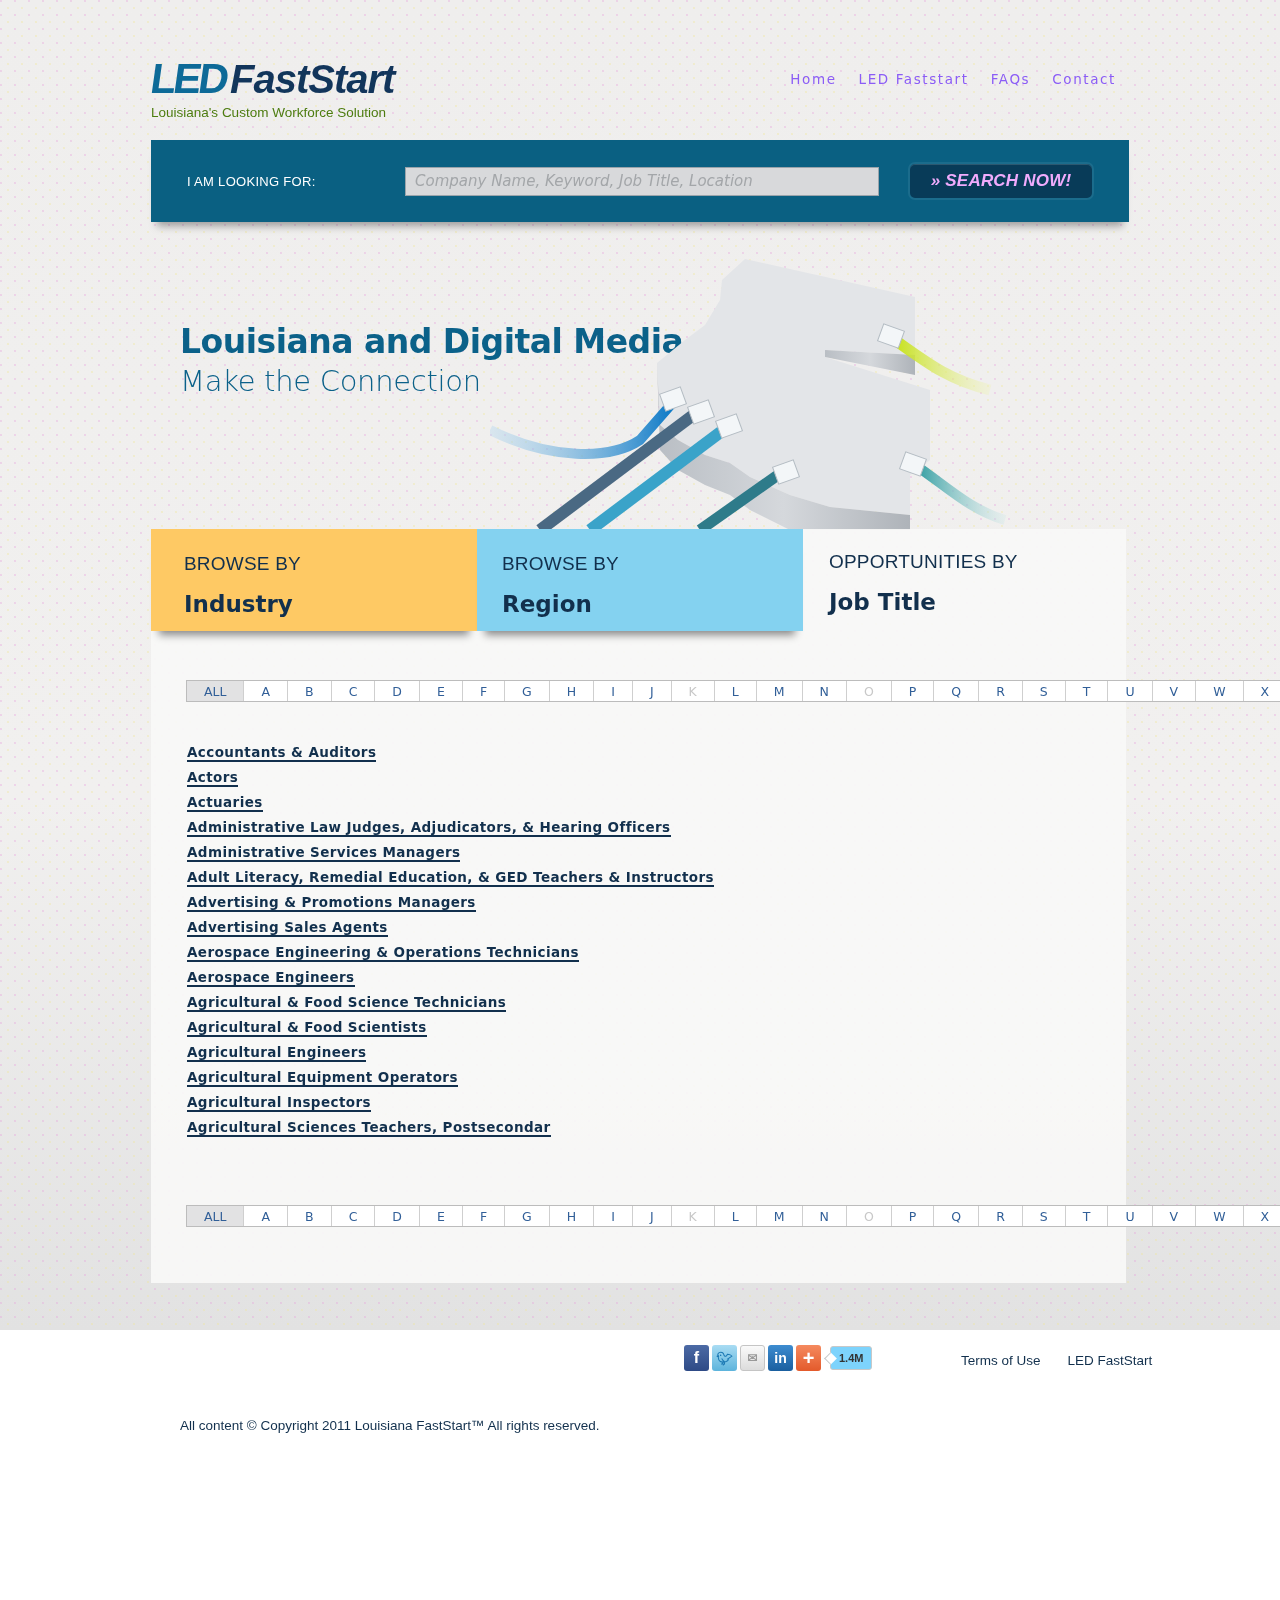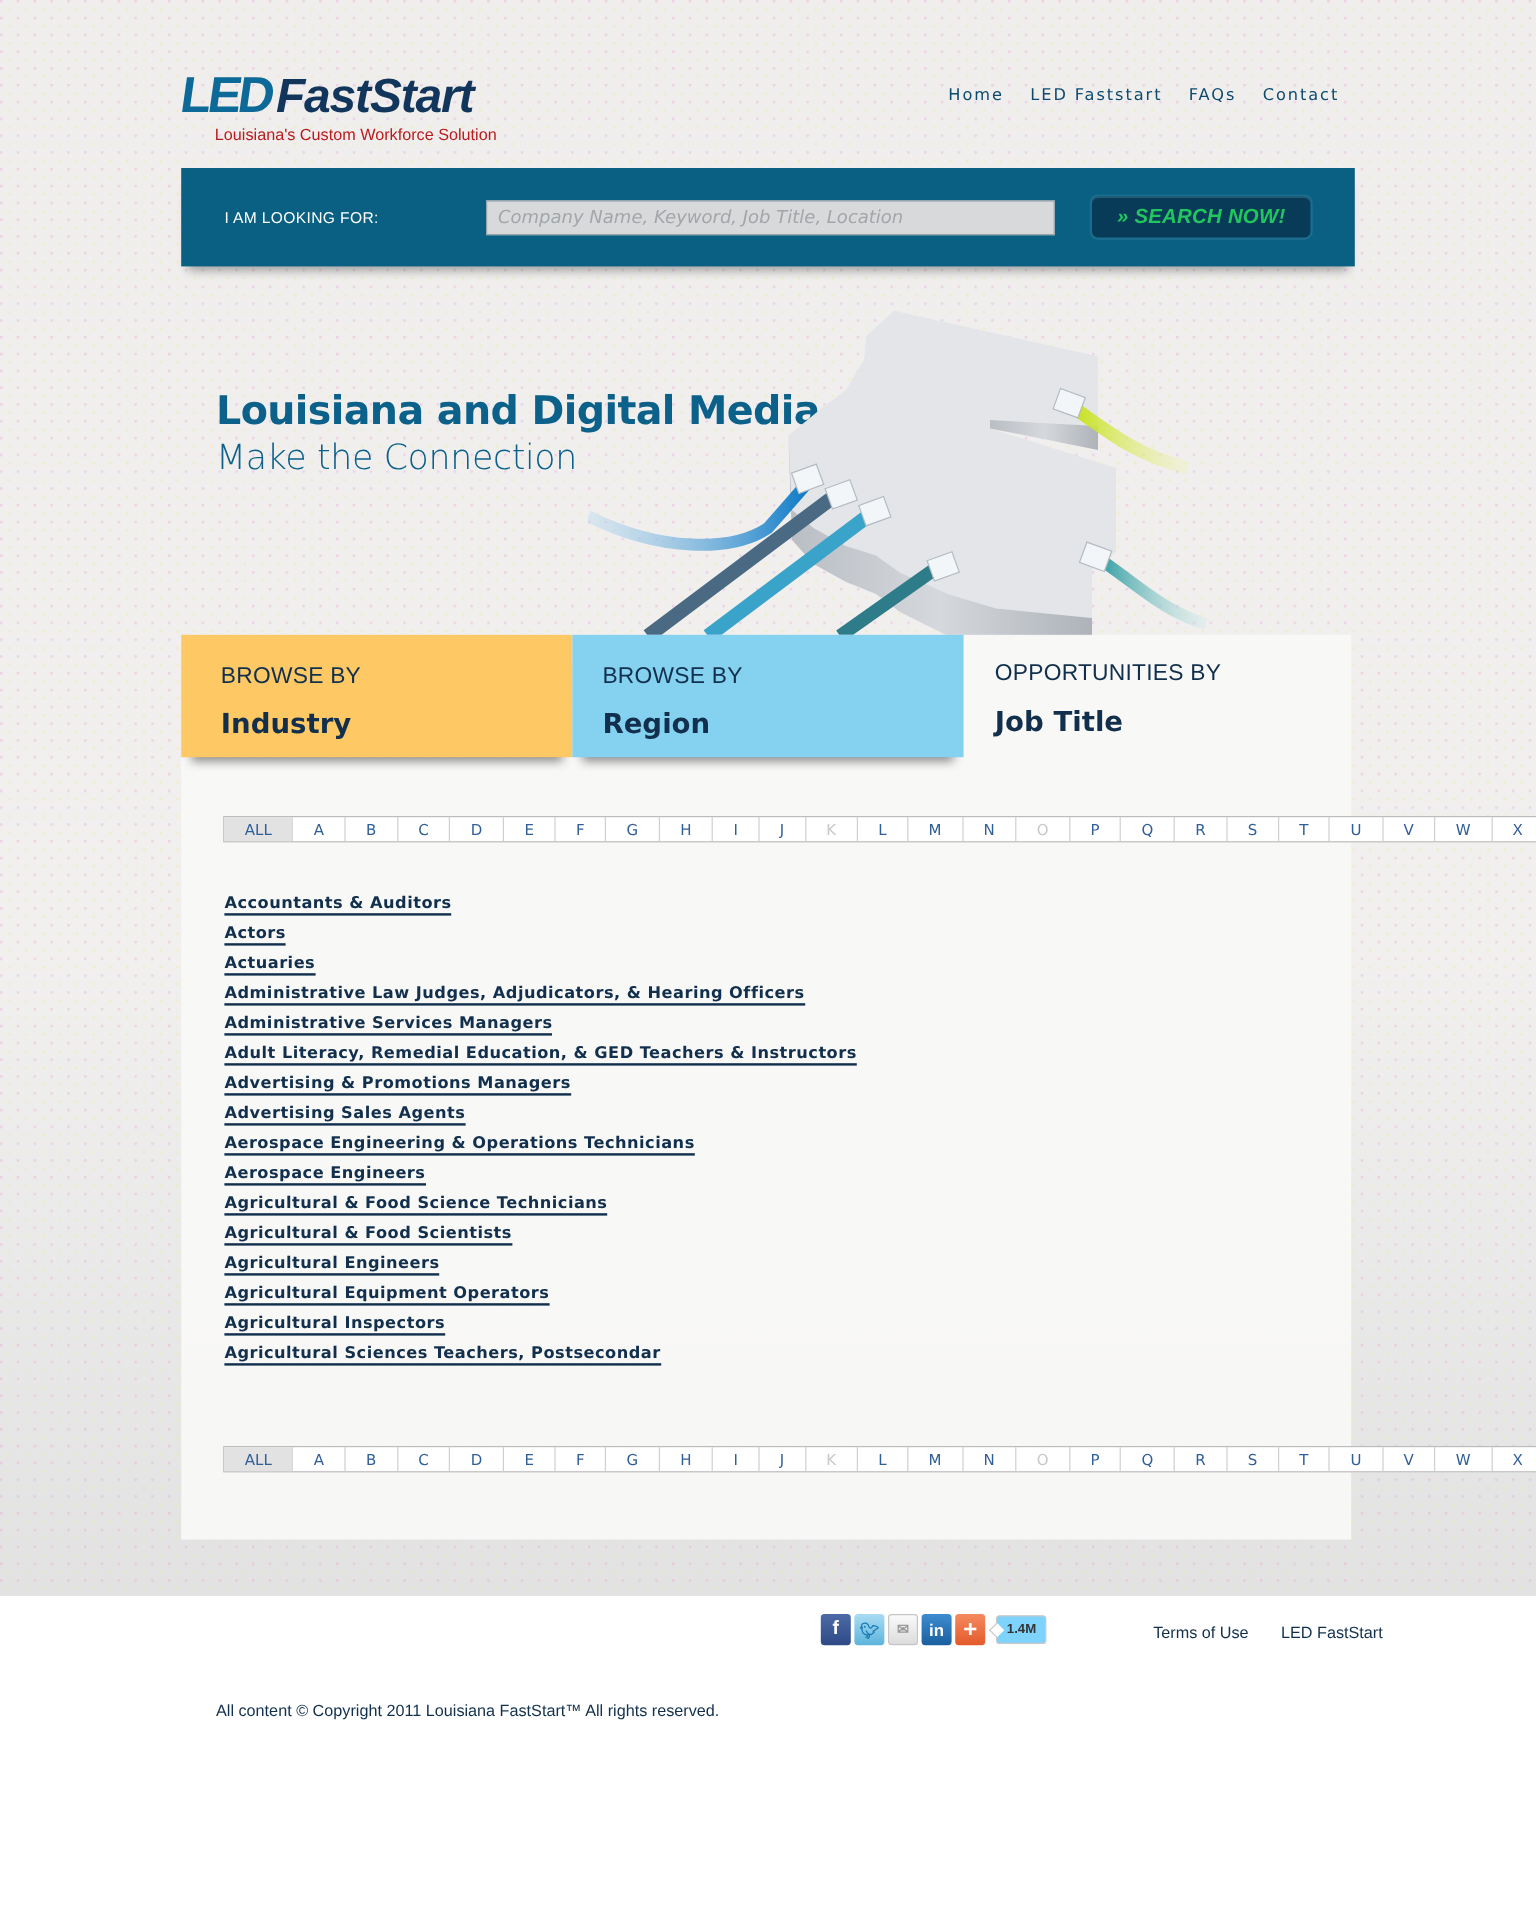--- a/index.html
+++ b/index.html
@@ -12,41 +12,41 @@
       radial-gradient(circle at 1px 1px, rgba(230,160,220,0.35) 1px, transparent 1.5px) 0 0/14px 14px,
       radial-gradient(circle at 1px 1px, rgba(240,230,150,0.35) 1px, transparent 1.5px) 7px 7px/14px 14px,
       linear-gradient(#efeeed, #f1f0ef 60%, #e2e2e2);
   }
 
   
   .logo { position: absolute; left: 151px; top: 55px; width: 260px; height: 70px; }
   .logo-mark { display: flex; align-items: baseline; font-style: italic; font-weight: bold; }
   .logo-led { font-family: "Liberation Sans", sans-serif; font-size: 42px; color: #0d6a98; font-style: normal; letter-spacing: -3px; font-weight: 900; transform: skewX(-8deg); display: inline-block; }
   .logo-fs { font-family: "Liberation Sans", sans-serif; font-size: 40px; color: #12355b; letter-spacing: -1px; margin-left: 4px; }
-  .logo-tag { font-family: "Liberation Sans", sans-serif; font-size: 13.5px; color: #b91c1c; margin-top: 2px; white-space: nowrap; margin-left: 28px; }
+  .logo-tag { font-family: "Liberation Sans", sans-serif; font-size: 13.5px; color: #4d7c0f; margin-top: 2px; white-space: nowrap; }
 
   .topnav { position: absolute; top: 71px; right: 164px; display: flex; gap: 22px; }
-  .topnav a { font-family: "DejaVu Sans", sans-serif; font-size: 13.5px; letter-spacing: 1.6px; color: #0c4a6e; text-decoration: none; }
+  .topnav a { font-family: "DejaVu Sans", sans-serif; font-size: 13.5px; letter-spacing: 1.6px; color: #8b5cf6; text-decoration: none; }
 
   
   .searchbar {
     position: absolute; left: 151px; top: 140px; width: 978px; height: 82px;
     background: #0a6082;
     box-shadow: 0 10px 8px -6px rgba(0,0,0,0.35);
     display: flex; align-items: center;
   }
   .search-label { color: #ffffff; font-size: 13px; margin-left: 36px; width: 218px; white-space: nowrap; font-family: "Liberation Sans", sans-serif; letter-spacing: 0.3px; }
   .search-input {
     margin-left: 0; width: 474px; height: 29px; background: #d8d9db; border: 1px solid #9aa4ab;
     font-style: italic; font-size: 15px; color: #a5a8ab; padding: 0 9px; font-family: "DejaVu Sans", sans-serif;
   }
   .search-input::placeholder { color: #a3a6a9; }
   .search-btn {
     margin-left: 29px; width: 186px; height: 38px; border-radius: 7px;
-    background: #083b58; border: 2px solid #1b6c8c; color: #22c55e;
+    background: #083b58; border: 2px solid #1b6c8c; color: #f0abfc;
     font-style: italic; font-weight: bold; font-size: 17px; font-family: "Liberation Sans", sans-serif;
     display: flex; align-items: center; justify-content: center; letter-spacing: 0.2px;
     box-shadow: inset 0 1px 0 rgba(255,255,255,0.15);
   }
 
   
   .hero-title { position: absolute; left: 180px; top: 322px; font-size: 33px; color: #0b6189; font-family: "DejaVu Sans", sans-serif; letter-spacing: -0.5px; }
   .hero-sub { position: absolute; left: 180px; top: 364px; font-size: 29px; color: #0b6189; font-family: "DejaVu Sans", sans-serif; font-weight: 300; letter-spacing: -0.3px; }
   .map-art { position: absolute; left: 490px; top: 245px; width: 540px; height: 285px; }
 

